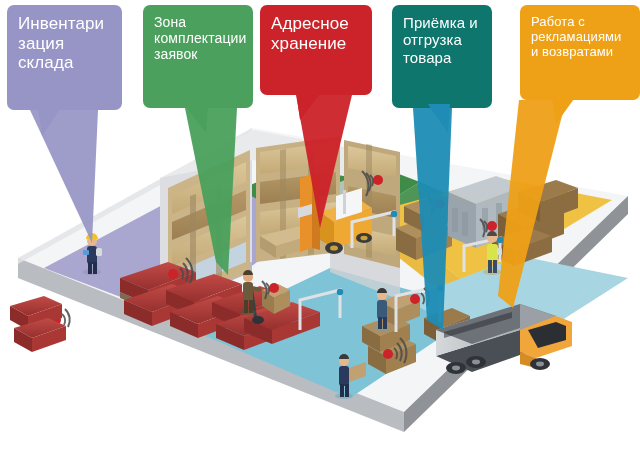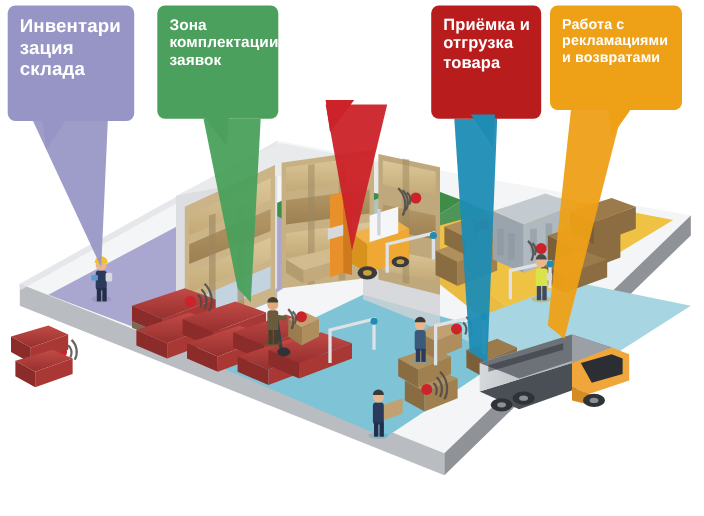--- a/index.html
+++ b/index.html
@@ -4,21 +4,21 @@
 <style>
   html,body{margin:0;padding:0;}
   body{
     width:640px;height:469px;overflow:hidden;
     background:#ffffff;
     font-family:"Liberation Sans","DejaVu Sans",sans-serif;
     position:relative;
   }
   #stage{position:absolute;left:0;top:0;width:640px;height:469px;}
   svg.layer{position:absolute;left:0;top:0;width:640px;height:469px;}
-  .labels{position:absolute;left:0;top:0;width:640px;height:469px;font-weight:bold;}
+  .labels{position:absolute;left:0;top:0;width:640px;height:469px;}
   .callout{
     position:absolute;
     border-radius:7px;
     box-sizing:border-box;
     color:#ffffff;
     line-height:1.16;
     padding:9px 10px 6px 11px;
     letter-spacing:0.1px;
   }
   .callout .txt{display:block;white-space:pre-line;}
@@ -412,34 +412,38 @@
 
     <div class="callout" style="left:127px;top:5px;width:110px;height:103px;background:#4aa05c;font-size:14px;margin-left:16px;">
       <span class="txt">Зона
 комплектации
 заявок</span>
     </div>
     <svg class="layer" viewBox="0 0 640 469" style="pointer-events:none;">
       <polygon points="184,104 208,104 206,133" fill="#4aa05c"></polygon>
     </svg>
 
+    <div class="callout" style="left:260px;top:5px;width:112px;height:90px;background:#cc2229;font-size:17px;">
+      <span class="txt">Адресное
+хранение</span>
+    </div>
     <svg class="layer" viewBox="0 0 640 469" style="pointer-events:none;">
       <polygon points="296,91 322,91 300,120" fill="#cc2229"></polygon>
     </svg>
 
-    <div class="callout" style="left:392px;top:5px;width:100px;height:103px;background:#b91c1c;font-size:15px;">
+    <div class="callout" style="left:392px;top:5px;width:100px;height:103px;background:#0f766e;font-size:15px;">
       <span class="txt">Приёмка и
 отгрузка
 товара</span>
     </div>
     <svg class="layer" viewBox="0 0 640 469" style="pointer-events:none;">
       <polygon points="428,104 450,104 448,133" fill="#1e8cb4"></polygon>
     </svg>
 
-    <div class="callout" style="left:500px;top:5px;width:120px;height:95px;background:#eea017;font-size:13px;">
+    <div class="callout" style="left:520px;top:5px;width:120px;height:95px;background:#eea017;font-size:13px;">
       <span class="txt">Работа с
 рекламациями
 и возвратами</span>
     </div>
     <svg class="layer" viewBox="0 0 640 469" style="pointer-events:none;">
       <polygon points="552,96 576,96 556,124" fill="#eea017"></polygon>
     </svg>
 
   </div>
 </div>

